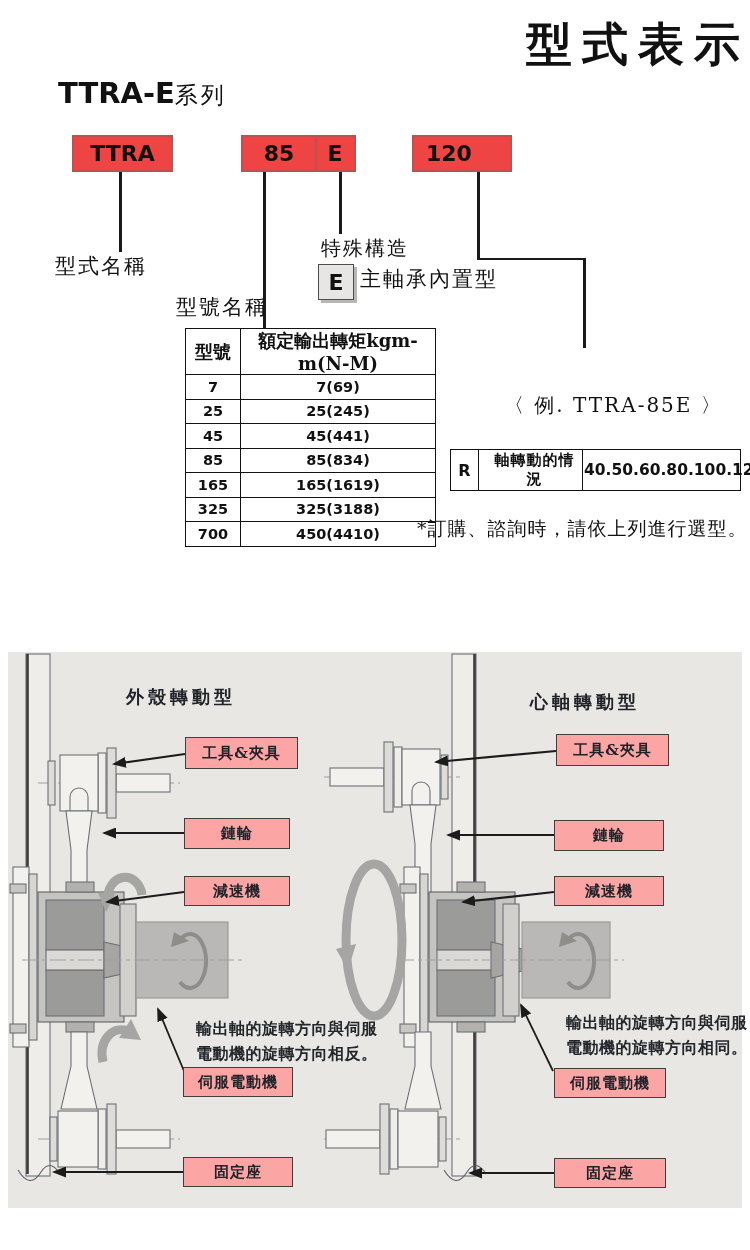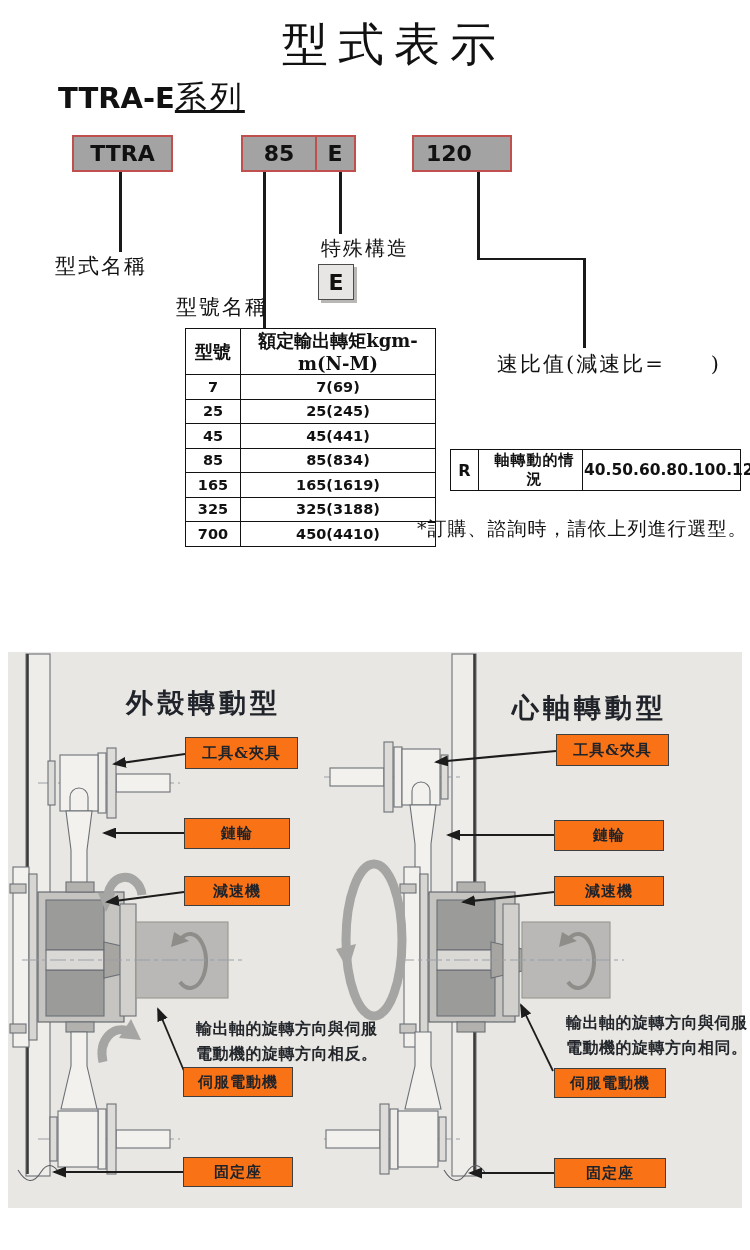--- a/index.html
+++ b/index.html
@@ -1,46 +1,46 @@
 <!DOCTYPE html>
 <html><head>
 <meta charset="utf-8">
 <style>
   html,body{margin:0;padding:0;background:#ffffff;}
   #page{position:relative;width:750px;height:1250px;background:#ffffff;overflow:hidden;
         font-family:"DejaVu Serif", serif;color:#111;}
   .abs{position:absolute;}
   
-  .main-title{left:0;right:0;top:14px;text-align:center;font-size:46px;letter-spacing:10px;font-weight:400;margin-left:38px;}
+  .main-title{left:0;right:0;top:14px;text-align:right;font-size:46px;letter-spacing:10px;font-weight:700;margin-left:38px;}
   .series{left:58px;top:76px;font-size:29px;}
   .series .latin{font-family:"DejaVu Sans", sans-serif;font-weight:700;}
-  .series .cjk{font-size:32px;letter-spacing:3px;text-decoration:underline;}
+  .series .cjk{font-size:23px;letter-spacing:3px;}
   .code-box{border:2.5px solid #c0504d;display:flex;align-items:center;justify-content:center;
-            font-family:"DejaVu Sans", sans-serif;font-weight:700;font-size:22px;box-sizing:border-box;background:#a3a3a3;}
+            font-family:"DejaVu Sans", sans-serif;font-weight:700;font-size:22px;box-sizing:border-box;background:#ef4444;}
   .vline{width:2.5px;background:#1a1a1a;}
   .hline{height:2.5px;background:#1a1a1a;}
   .callout{font-size:21px;letter-spacing:2px;}
   .ebox{width:34px;height:34px;background:#e7e6e4;border:1.5px solid #4c4c4c;
         box-shadow:3px 3px 0 #b9b7b3;display:flex;align-items:center;justify-content:center;
         font-family:"DejaVu Sans", sans-serif;font-weight:700;font-size:22px;}
   table.torque{border-collapse:collapse;table-layout:fixed;}
   table.torque td,table.torque th{border:1.6px solid #121212;padding:0;height:23.5px;
         text-align:center;vertical-align:middle;}
   table.torque th{font-size:18px;font-weight:700;height:25px;}
   table.torque td{font-family:"DejaVu Sans", sans-serif;font-weight:700;font-size:14.5px;}
   table.rtable{border-collapse:collapse;table-layout:fixed;}
   table.rtable td{border:1.6px solid #121212;height:28px;text-align:center;vertical-align:middle;}
   .rcode{font-family:"DejaVu Sans", sans-serif;font-weight:700;font-size:16px;}
   .rlabel{font-size:15px;font-weight:700;letter-spacing:1px;padding-left:9px;}
   .rvals{font-family:"DejaVu Sans", sans-serif;font-weight:700;font-size:15.5px;}
   .footnote{font-size:19px;letter-spacing:1px;}
   
   #panel{left:8px;top:652px;width:734px;height:556px;background:#e9e7e3;}
-  .dg-title{font-size:27px;font-weight:600;letter-spacing:4px;color:#20242a;}
-  .dg-label{background:#f97316;border:1.4px solid #3f3f3f;display:flex;align-items:center;justify-content:center;
+  .dg-title{font-size:18px;font-weight:600;letter-spacing:4px;color:#20242a;}
+  .dg-label{background:#fca5a5;border:1.4px solid #3f3f3f;display:flex;align-items:center;justify-content:center;
             font-size:15px;font-weight:600;letter-spacing:1px;color:#20242a;box-sizing:border-box;}
   .dg-note{font-size:16px;font-weight:700;line-height:1.55;color:#23272c;letter-spacing:0.5px;white-space:nowrap;}
   .cl{stroke:#9aa0a8;stroke-width:1.1;stroke-dasharray:16 4 4 4;}
 </style>
 </head>
 <body>
 
 <div id="page">
 
   <div class="abs main-title">型式表示</div>
@@ -58,21 +58,22 @@
   <div class="abs vline" style="left:263px;top:172px;height:156px;"></div>
   <div class="abs vline" style="left:339px;top:172px;height:62px;"></div>
   <div class="abs vline" style="left:477px;top:172px;height:88px;"></div>
   <div class="abs hline" style="left:477px;top:257.5px;width:108px;"></div>
   <div class="abs vline" style="left:583px;top:257.5px;height:90px;"></div>
 
   <div class="abs callout" style="left:55px;top:252px;">型式名稱</div>
   <div class="abs callout" style="left:176px;top:293px;">型號名稱</div>
   <div class="abs callout" style="left:321px;top:235px;font-size:20px;">特殊構造</div>
   <div class="abs ebox" style="left:318px;top:264px;">E</div>
-  <div class="abs callout" style="left:497px;top:350px;">速比值(減速比=　　)</div>
+  <div class="abs callout" style="left:360px;top:265px;">主軸承內置型</div>
+  <div class="abs callout" style="left:504px;top:392px;font-size:20px;">〈 例. TTRA-85E 〉</div>
 
   <table class="torque abs" style="left:185px;top:328px;width:250px;">
     <colgroup>
         <col style="width:55px">
         <col style="width:195px">
       </colgroup>
     <tbody>
         <tr>
       <th>型號</th>
       <th>額定輸出轉矩kgm-m(N-M)</th>
@@ -238,21 +239,21 @@
         <line x1="548" y1="99" x2="428" y2="110" marker-end="url(#mB)"></line>
         <line x1="546" y1="183" x2="440" y2="183" marker-end="url(#mB)"></line>
         <line x1="546" y1="240" x2="455" y2="250" marker-end="url(#mB)"></line>
         <line x1="546" y1="521" x2="462" y2="521" marker-end="url(#mB)"></line>
         <line x1="176" y1="419" x2="150" y2="357" stroke-width="1.8" marker-end="url(#mB)"></line>
         <line x1="545" y1="419" x2="513" y2="353" stroke-width="1.8" marker-end="url(#mB)"></line>
       </g>
     </svg>
 
     <div class="abs dg-title" style="left:118px;top:33px;">外殼轉動型</div>
-    <div class="abs dg-title" style="left:504px;top:38px;">心軸轉動型</div>
+    <div class="abs dg-title" style="left:522px;top:38px;">心軸轉動型</div>
 
     <div class="abs dg-label" style="left:177px;top:85px;width:113px;height:32px;">工具&amp;夾具</div>
     <div class="abs dg-label" style="left:176px;top:166px;width:106px;height:31px;">鏈輪</div>
     <div class="abs dg-label" style="left:176px;top:224px;width:106px;height:30px;">減速機</div>
     <div class="abs dg-label" style="left:175px;top:415px;width:110px;height:30px;">伺服電動機</div>
     <div class="abs dg-label" style="left:175px;top:505px;width:110px;height:30px;">固定座</div>
 
     <div class="abs dg-label" style="left:548px;top:82px;width:113px;height:32px;">工具&amp;夾具</div>
     <div class="abs dg-label" style="left:546px;top:168px;width:110px;height:31px;">鏈輪</div>
     <div class="abs dg-label" style="left:546px;top:224px;width:110px;height:30px;">減速機</div>

